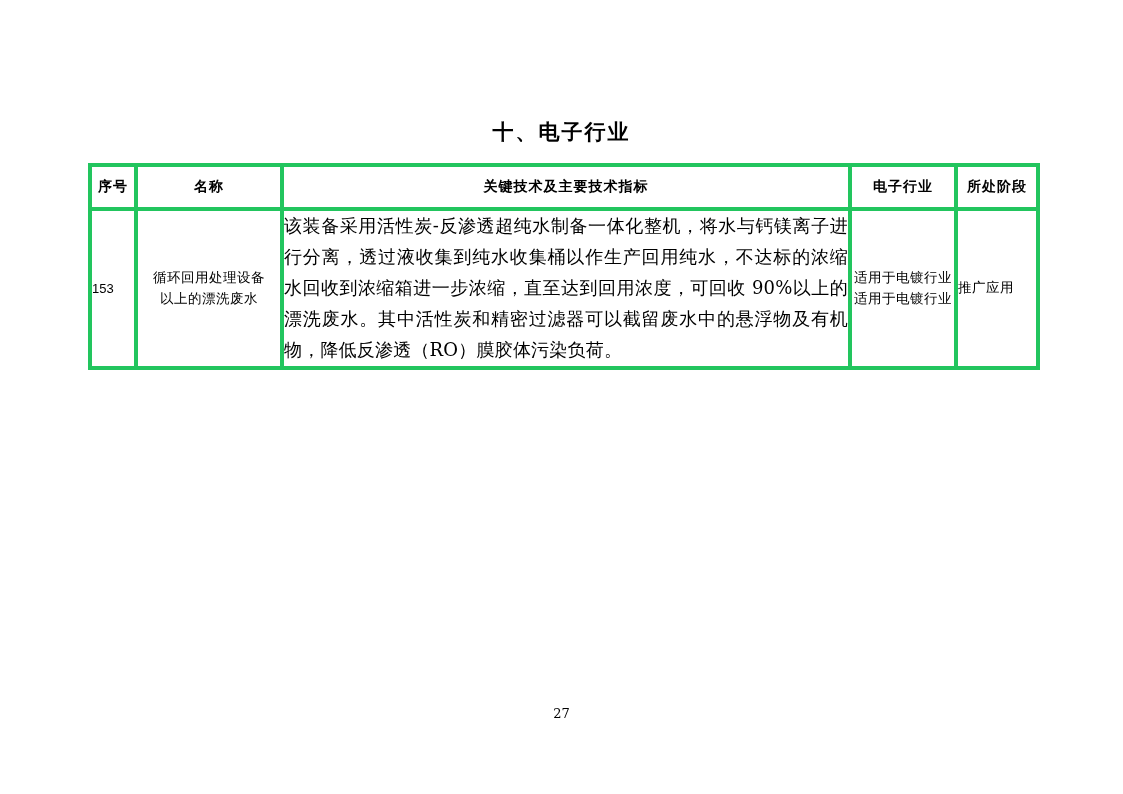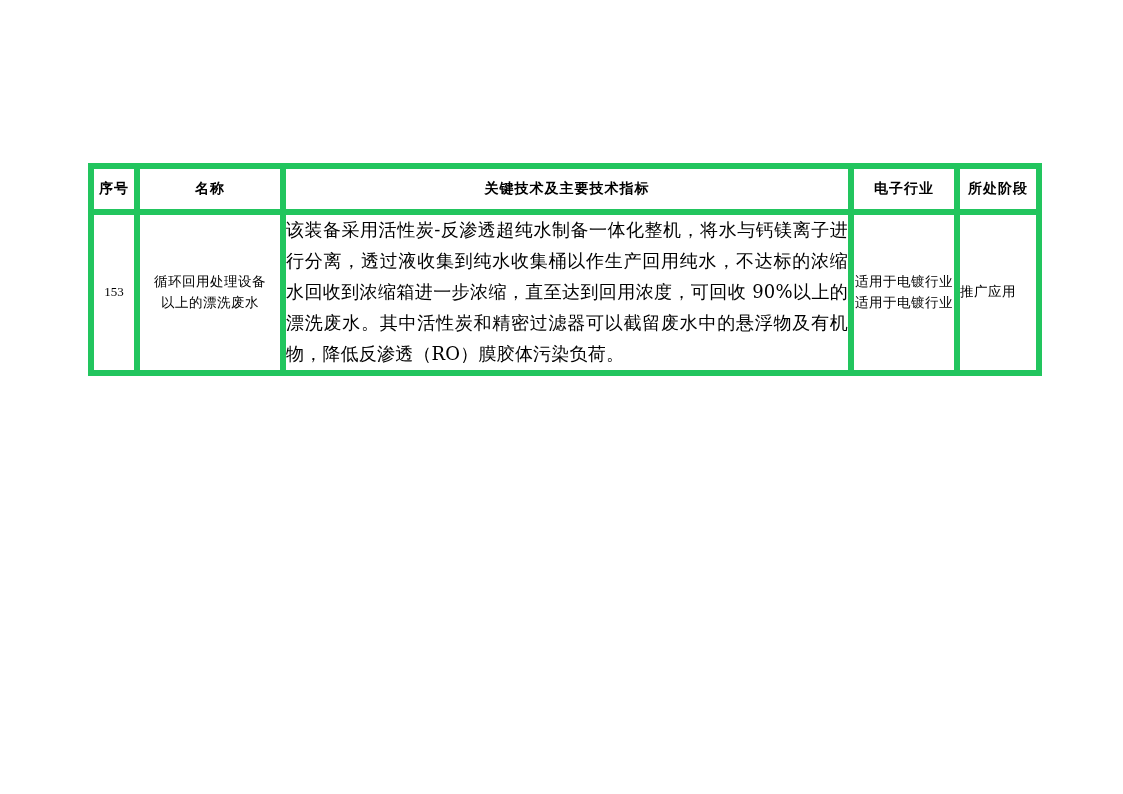--- a/index.html
+++ b/index.html
@@ -38,41 +38,40 @@
     left: 88px;
     width: 948px;
   }
   table.main-table {
     border-collapse: collapse;
     width: 948px;
     table-layout: fixed;
   }
   table.main-table th,
   table.main-table td {
-    border: 6px solid #22c55e;
+    border: 4px solid #22c55e;
     padding: 0;
     vertical-align: middle;
   }
   table.main-table thead th {
     height: 40px;
     font-size: 14px;
     font-weight: bold;
     text-align: center;
     letter-spacing: 1px;
   }
   .col-no { width: 46px; }
   .col-name { width: 146px; }
   .col-tech { width: 568px; }
   .col-scope { width: 106px; }
   .col-stage { width: 82px; }
 
   td.cell-no {
-    text-align: center;
     font-size: 13px;
-    font-family: Liberation Serif, serif;
+    font-family: Liberation Sans, sans-serif;
   }
   td.cell-name {
     text-align: center;
     font-size: 13.5px;
     line-height: 1.55;
     padding: 4px 6px;
     letter-spacing: 0.5px;
   }
   td.cell-tech {
     text-align: justify;
@@ -105,20 +104,21 @@
     text-align: center;
     font-size: 13px;
     font-family: "DejaVu Serif", "Liberation Serif", serif;
   }
 </style>
 </head>
 <body>
 
 <div class="page">
 
+  <div class="doc-title">十、电子行业</div>
 
   <div class="table-wrap">
     <table class="main-table">
       <colgroup>
         <col class="col-no">
         <col class="col-name">
         <col class="col-tech">
         <col class="col-scope">
         <col class="col-stage">
       </colgroup>
@@ -142,14 +142,15 @@
           <td class="cell-scope">
             <span class="scope-line">适用于电镀行业</span>
             <span class="scope-line">适用于电镀行业</span>
           </td>
           <td class="cell-stage">推广应用</td>
         </tr>
       </tbody>
     </table>
   </div>
 
+  <div class="page-number">27</div>
 
 </div>
 
 </body></html>

